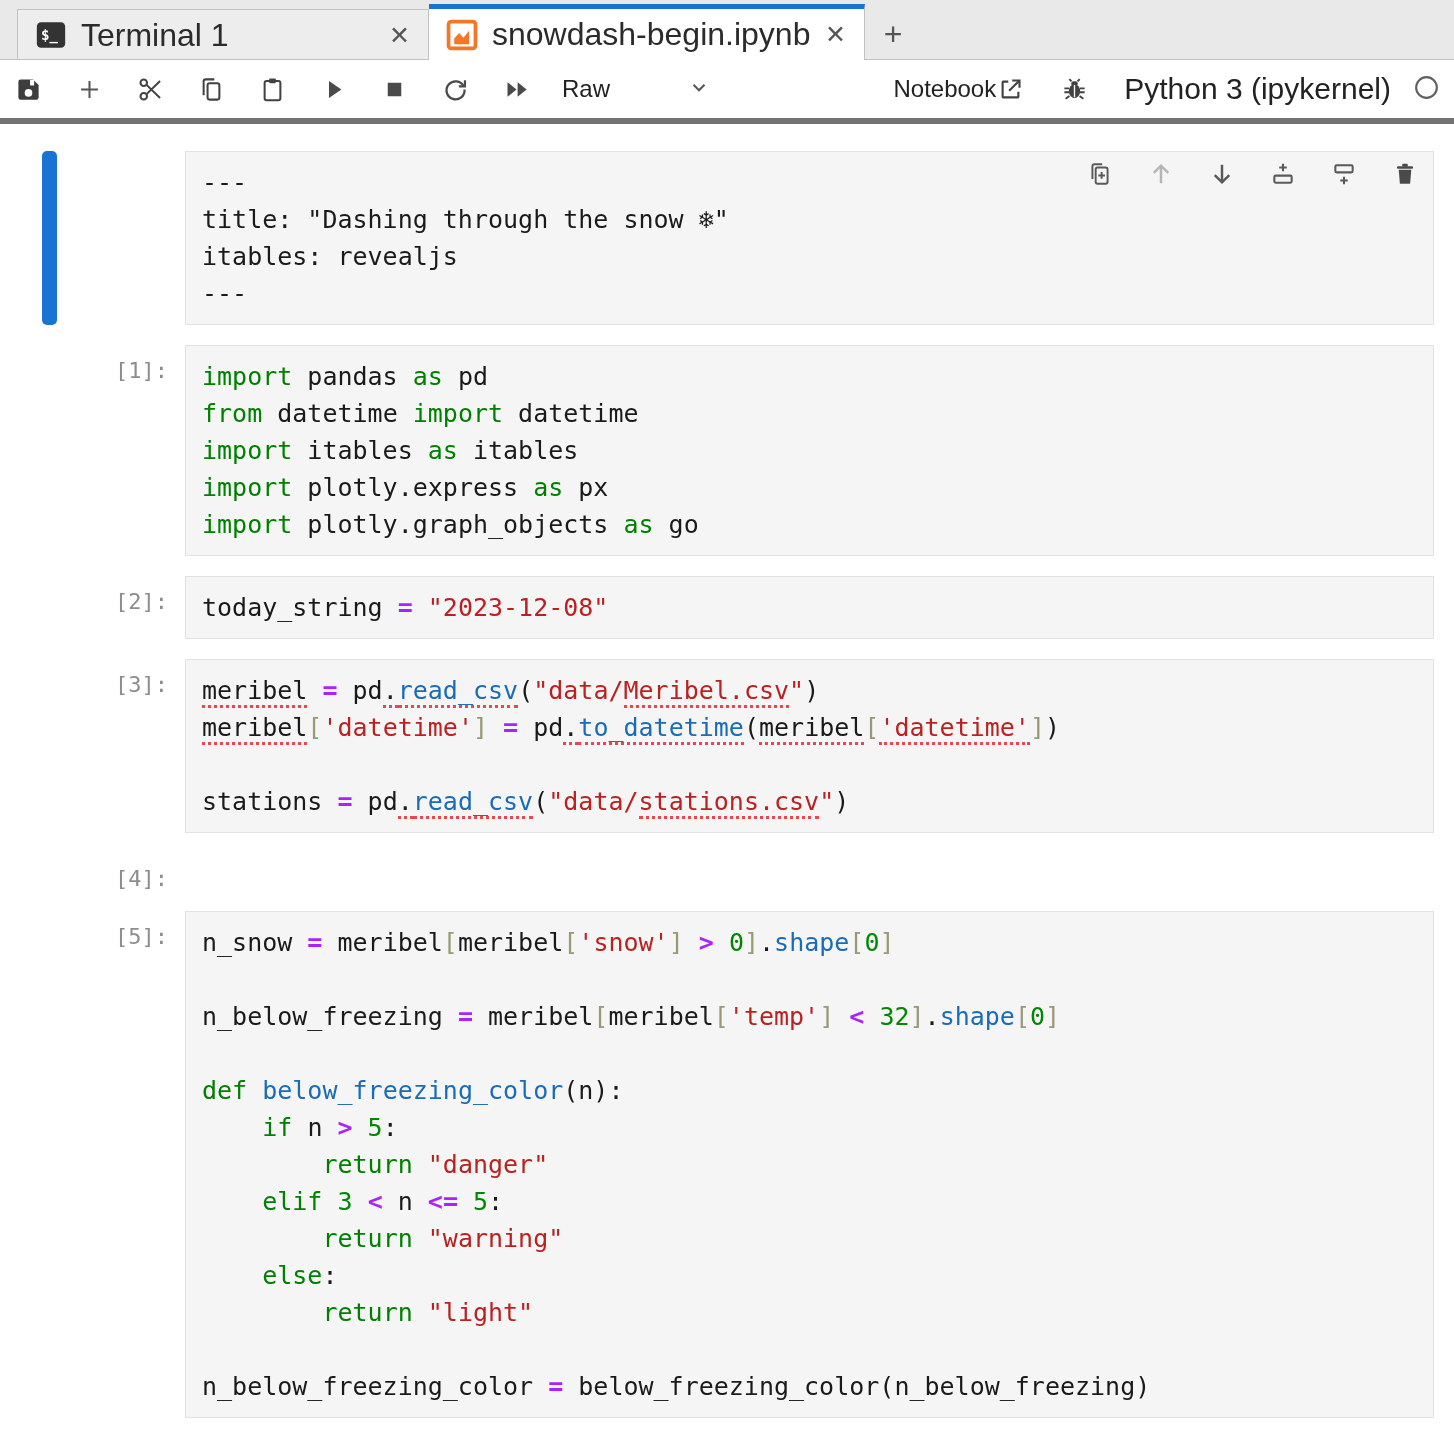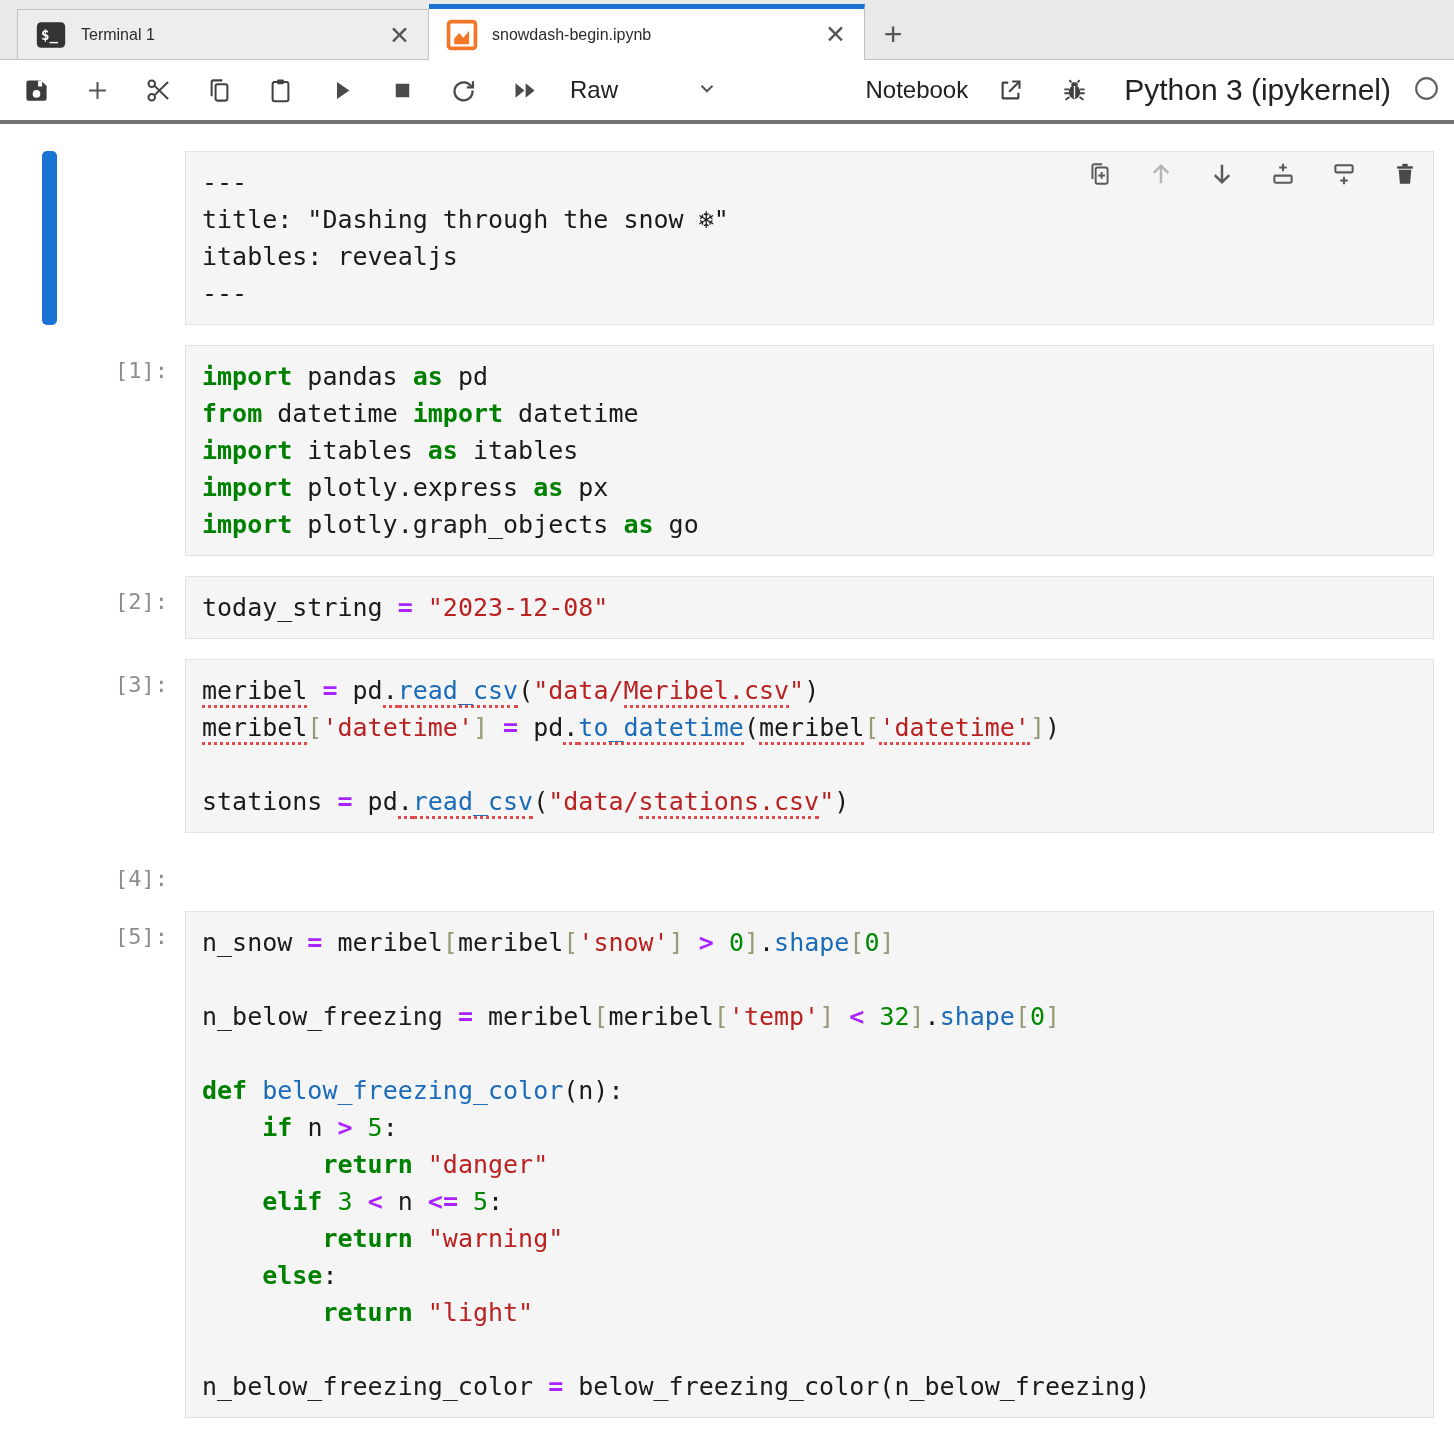--- a/index.html
+++ b/index.html
@@ -23,50 +23,50 @@
   body{
     width:1454px;height:1456px;overflow:hidden;background:#fff;
     font-family:"Liberation Sans", sans-serif;color:#333;
   }
   
   .tabbar{height:60px;background:var(--tabstrip);display:flex;align-items:flex-end;position:relative}
   .tabbar::after{content:"";position:absolute;left:0;right:0;bottom:0;height:1px;background:var(--tabline)}
   .tab{height:51px;display:flex;align-items:center;gap:13px;padding:0 16px;position:relative;cursor:default}
   .tab-terminal{width:412px;margin-left:17px;background:#ededed;border-left:1px solid var(--tabline);border-right:1px solid var(--tabline);border-top:1px solid var(--tabline)}
   .tab-active{width:436px;background:#fff;border-right:1px solid var(--tabline);border-top:5px solid var(--accent);height:56px;z-index:2}
-  .tab-label{font-size:16px;color:#2b2b2b;white-space:nowrap;overflow:hidden;flex:1}
+  .tab-label{font-size:32px;color:#2b2b2b;white-space:nowrap;overflow:hidden;flex:1}
   .tab-close{font-size:25px;color:#555;padding:0 2px}
   .tab-icon{width:34px;height:34px;flex:none;display:flex;align-items:center;justify-content:center}
   .newtab{height:51px;width:56px;display:flex;align-items:center;justify-content:center;font-size:32px;color:#555}
   
-  .toolbar{height:64px;background:#fff;border-bottom:4px solid #737373;display:flex;align-items:center;padding:0 14px 0 22px}
+  .toolbar{height:64px;background:#fff;border-bottom:6px solid #737373;display:flex;align-items:center;padding:0 14px 0 14px}
   .tgroup{display:flex;align-items:center;gap:33px}
   .tbtn{width:28px;height:28px;display:flex;align-items:center;justify-content:center}
   .tbtn svg{width:27px;height:27px}
   .celltype{display:flex;align-items:center;margin-left:26px;gap:78px;padding:4px 6px}
   .celltype-label{font-size:24px;color:#222}
   .chev svg{width:22px;height:22px}
   .tspacer{flex:1}
   .tright{display:flex;align-items:center}
-  .nb-switch{display:flex;align-items:center;gap:28px}
+  .nb-switch{display:flex;align-items:center;gap:0}
   .nb-label{font-size:24px;color:#222}
   .gap36{width:36px}
   .gap22{width:22px}
   .kernel-name{font-size:30px;color:#222}
   .kstatus svg{width:27px;height:27px}
   
   .content{padding-top:27px;background:#fff}
   .row{display:flex;margin:0 20px 20px 42px;position:relative}
   .selectbar{position:absolute;left:0;top:0;bottom:0;width:15px;border-radius:5px;background:var(--accent)}
   .prompt{width:143px;flex:none;text-align:right;padding:13px 17px 0 0;
     font-family:"DejaVu Sans Mono",monospace;font-size:22px;color:#8d8d8d;white-space:pre}
   .cellbox{flex:1;background:var(--cellbg);border:1px solid var(--cellborder);padding:12px 16px;position:relative;min-width:0}
   .code{margin:0;font-family:"DejaVu Sans Mono",monospace;font-size:25px;line-height:37px;color:var(--syn-plain);white-space:pre}
   .line{min-height:37px}
-  .tk-k{color:var(--syn-keyword);font-weight:bold}
+  .tk-k{color:var(--syn-keyword);font-weight:normal}
   .tk-o{color:var(--syn-operator);font-weight:bold}
   .tk-s{color:var(--syn-string)}
   .tk-n{color:var(--syn-number)}
   .tk-f{color:var(--syn-func)}
   .tk-b{color:var(--syn-bracket)}
   .tk-p{color:var(--syn-plain)}
   .u{border-bottom:3px dotted var(--spell)}
   
   .celltools{position:absolute;top:8px;right:14px;display:flex;gap:33px;align-items:center}
   .ctbtn{width:28px;height:28px;display:flex;align-items:center;justify-content:center}

